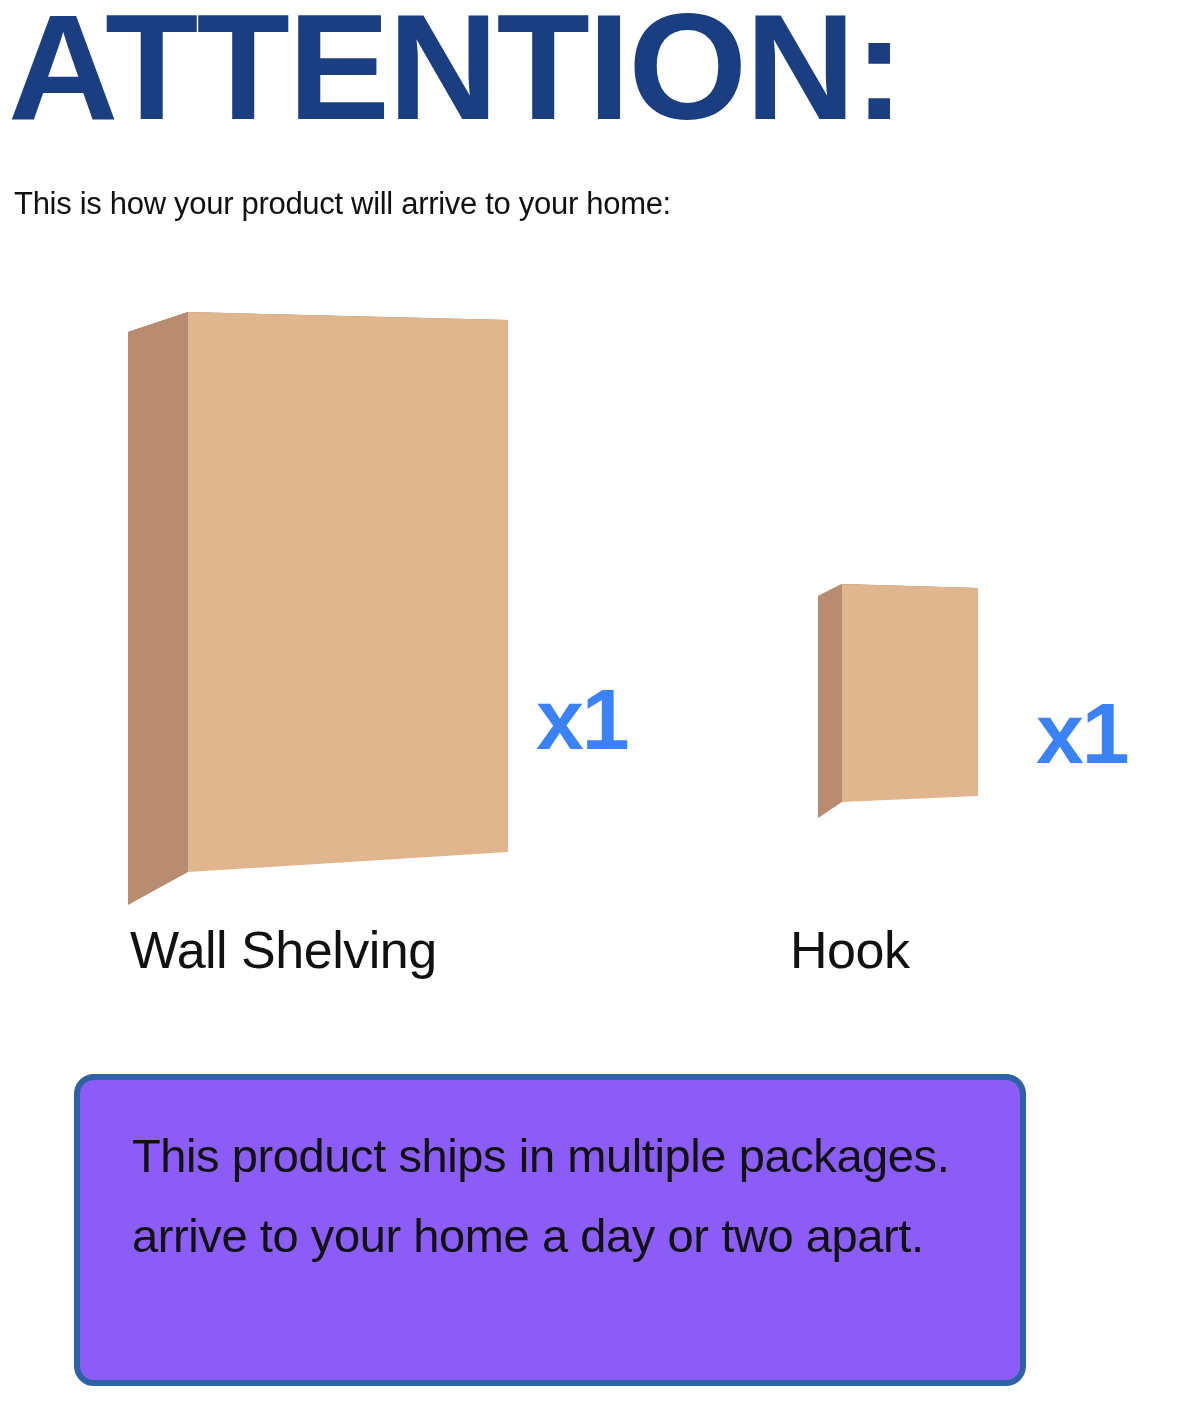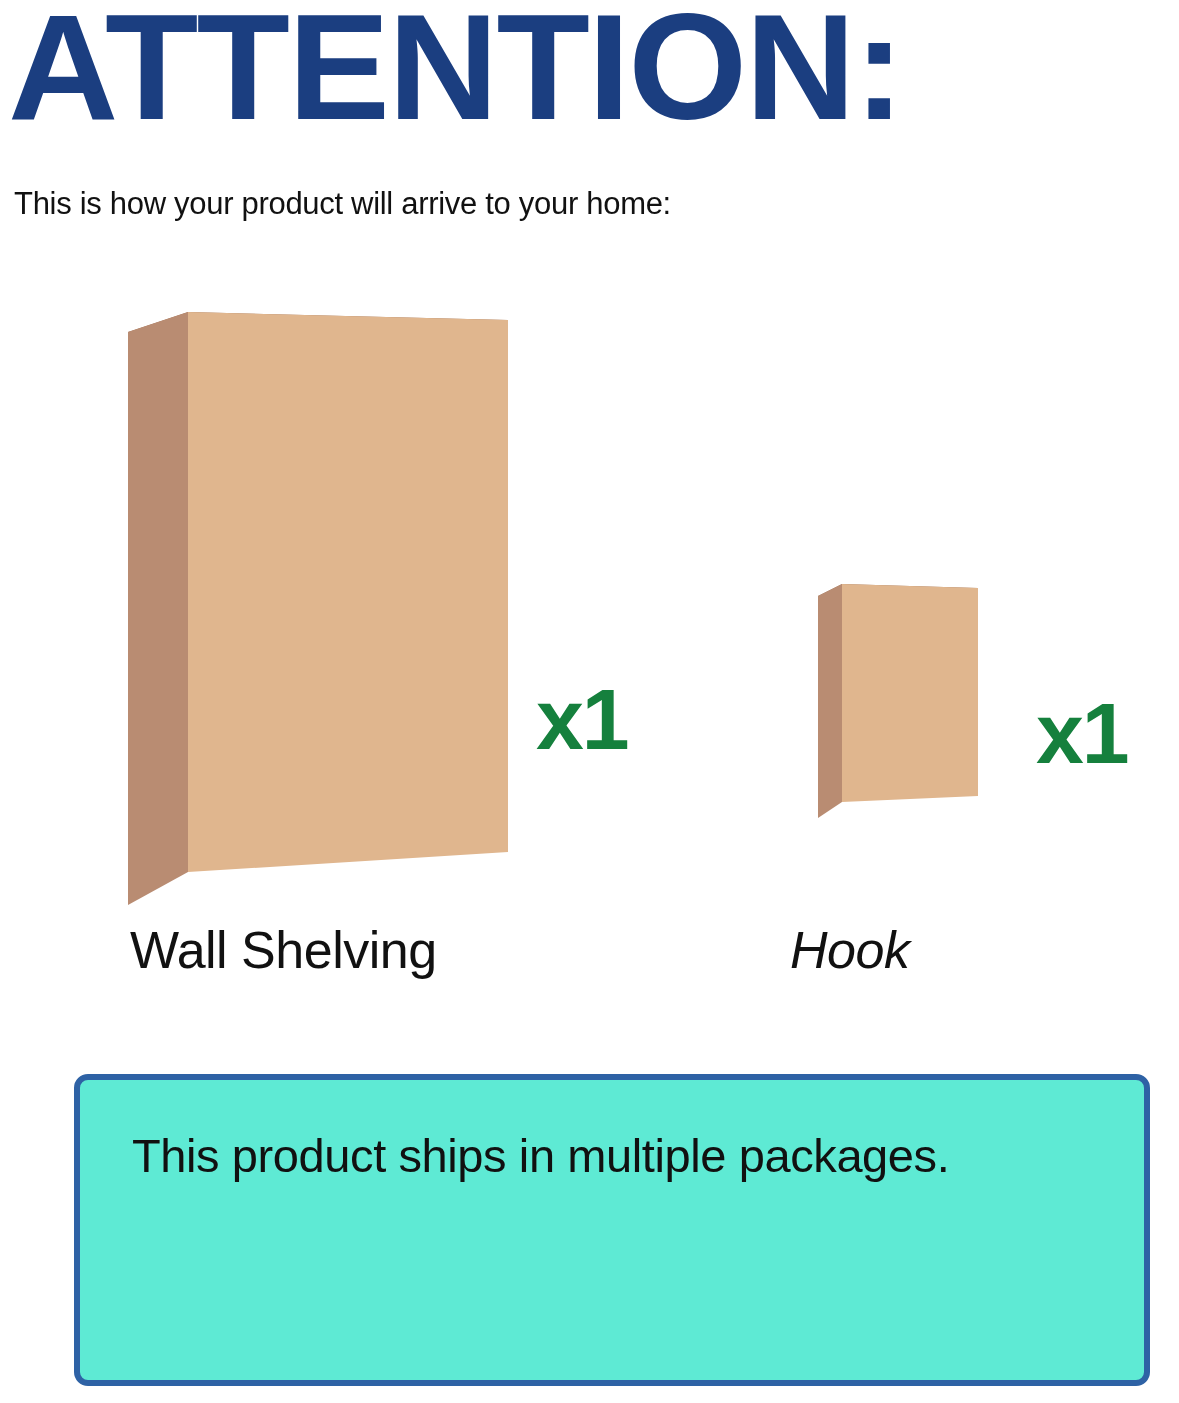--- a/index.html
+++ b/index.html
@@ -48,21 +48,21 @@
     position: absolute;
   }
 
   .box-svg { display: block; }
 
   .qty-label {
     position: absolute;
     font-size: 86px;
     line-height: 86px;
     font-weight: bold;
-    color: #15803d;
+    color: #3b82f6;
     letter-spacing: -2px;
   }
 
   .item-caption {
     position: absolute;
     font-size: 52px;
     line-height: 60px;
     font-weight: normal;
     color: #111111;
     white-space: nowrap;
@@ -71,33 +71,33 @@
   }
 
   
   #package-wall-shelving { left: 118px; top: 300px; }
   #qty-wall-shelving { left: 536px; top: 676px; }
   #caption-wall-shelving { left: 130px; top: 920px; width: 420px; }
 
   
   #package-hook { left: 812px; top: 578px; }
   #qty-hook { left: 1036px; top: 690px; }
-  #caption-hook { left: 790px; top: 920px; width: 220px; font-style: italic; }
+  #caption-hook { left: 790px; top: 920px; width: 220px; }
 
   
   #shipping-notice {
     position: absolute;
     left: 74px;
     top: 1074px;
-    width: 1076px;
+    width: 952px;
     height: 312px;
     box-sizing: border-box;
     border: 6px solid #2E62A5;
-    border-radius: 14px;
-    background: #5eead4;
+    border-radius: 20px;
+    background: #8b5cf6;
   }
   #shipping-notice-text {
     position: absolute;
     left: 52px;
     top: 36px;
     width: 990px;
   }
   .notice-line {
     font-size: 47px;
     line-height: 80px;
@@ -139,14 +139,15 @@
   </svg>
 </div>
 
 <div class="qty-label" id="qty-hook">x1</div>
 
 <div class="item-caption" id="caption-hook">Hook</div>
 
 <div id="shipping-notice">
   <div id="shipping-notice-text">
     <div class="notice-line">This product ships in multiple packages.</div>
+    <div class="notice-line">arrive to your home a day or two apart.</div>
   </div>
 </div>
 
 </body></html>

